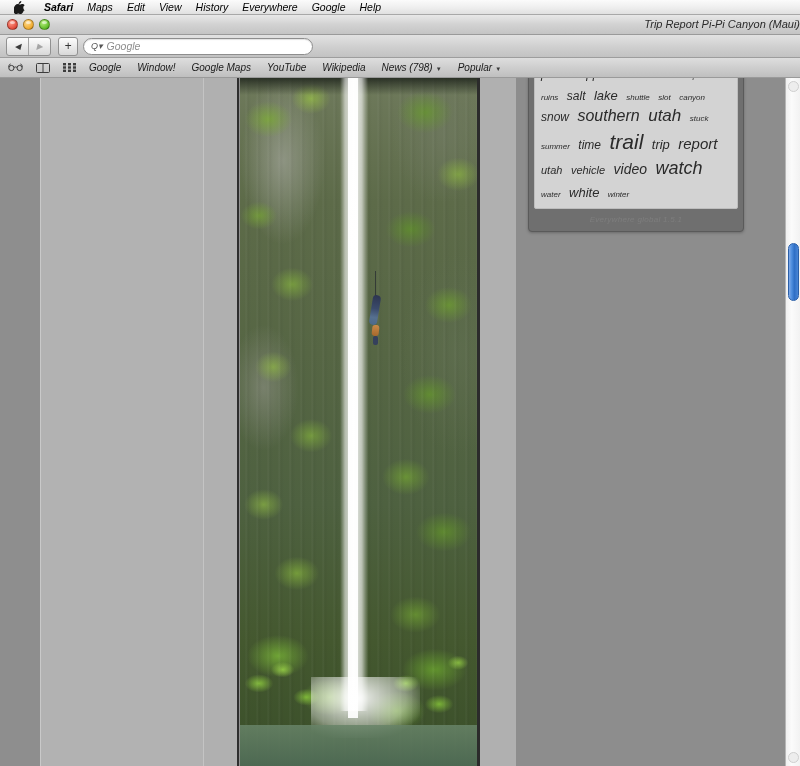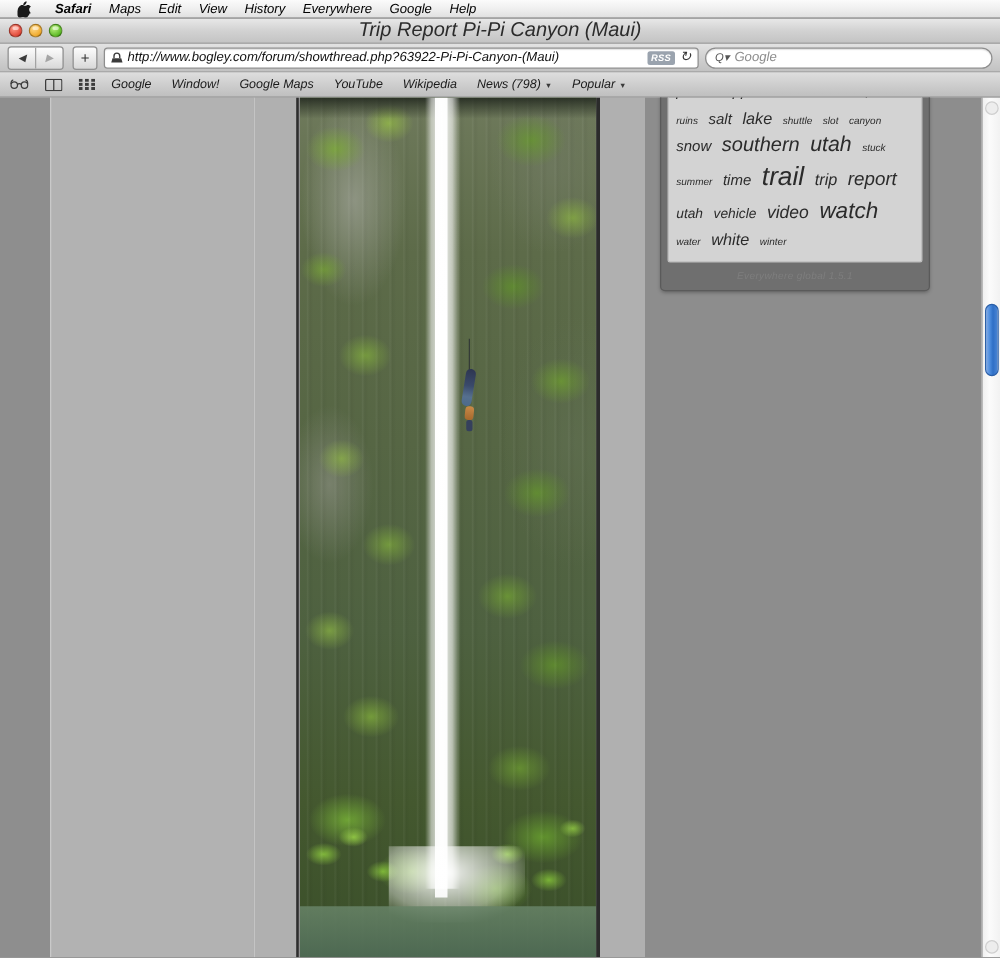--- a/index.html
+++ b/index.html
@@ -90,22 +90,22 @@
     width: 5px; height: 3px;
     border-radius: 50%;
     background: rgba(255,255,255,.55);
   }
   .light.close  { background: radial-gradient(circle at 35% 30%, #ff9c8a, #e24b3b 70%, #b3291c); }
   .light.min    { background: radial-gradient(circle at 35% 30%, #ffd98a, #f0ab2e 70%, #bd7c10); }
   .light.zoom   { background: radial-gradient(circle at 35% 30%, #bbf07f, #5fbc28 70%, #3d8e16); }
   .win-title {
     position: absolute;
     left: 0; right: 0;
-    text-align: center;
-    font-size: 16px;
+    text-align: right;
+    font-size: 11px;
     color: #2b2b2b;
     font-family: "Liberation Sans", sans-serif;
     line-height: 19px;
     pointer-events: none;
   }
 
   
   .toolbar {
     height: 23px;
     background: linear-gradient(to bottom, #e2e2e2 0%, #cfcfcf 55%, #c2c2c2 100%);
@@ -542,31 +542,20 @@
       <div class="win-title">Trip Report Pi-Pi Canyon (Maui)</div>
     </div>
 
     <div class="toolbar">
       <div class="navgroup">
         <span class="navbtn">◀</span>
         <span class="navbtn disabled">▶</span>
       </div>
       <span class="addbtn">+</span>
 
-      <div class="urlfield">
-        <span class="site-icon">
-          <svg width="11" height="11" viewBox="0 0 11 11" aria-hidden="true">
-            <path d="M2 5.5h7l1 3.5H1z" fill="#3a3a3a"></path>
-            <path d="M3.2 5.4V3.8a2.3 2.3 0 0 1 4.6 0v1.6" fill="none" stroke="#3a3a3a" stroke-width="1.1"></path>
-          </svg>
-        </span>
-        <span class="urltext">http://www.bogley.com/forum/showthread.php?63922-Pi-Pi-Canyon-(Maui)</span>
-        <span class="rss-badge">RSS</span>
-        <span class="reload-icon">↻</span>
-      </div>
 
       <div class="searchfield">
         <span class="search-glyph">Q▾</span>
         <span class="search-placeholder">Google</span>
       </div>
     </div>
 
     <div class="bookmarksbar">
       <span class="bm-icon">
         <svg width="15" height="9" viewBox="0 0 15 9" aria-hidden="true">

